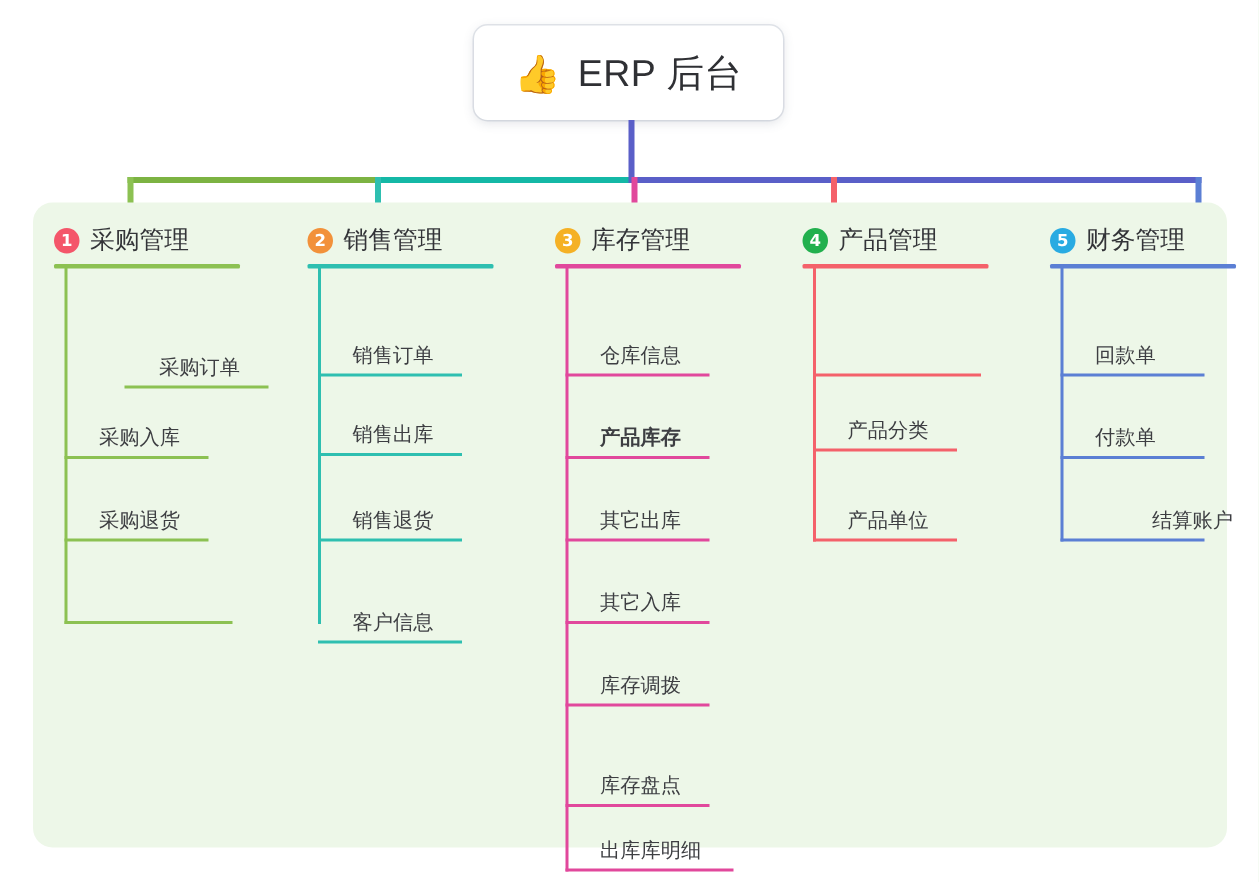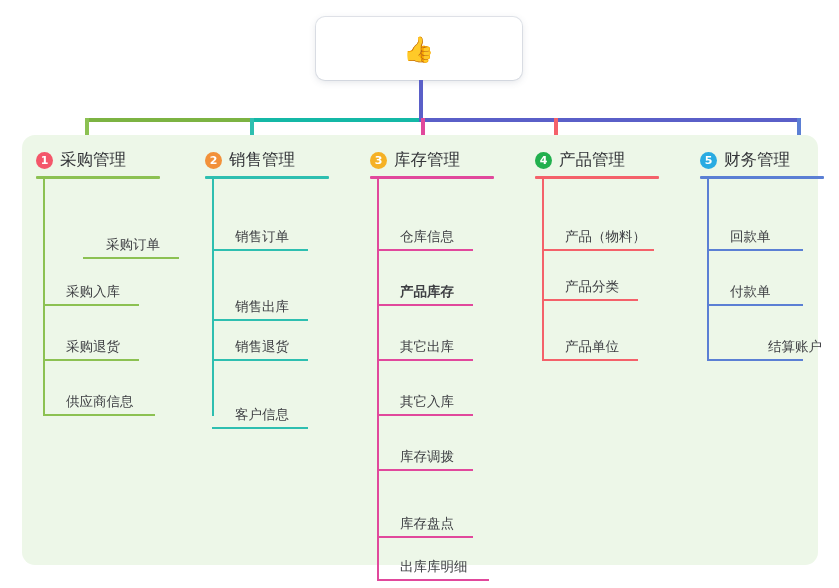--- a/index.html
+++ b/index.html
@@ -100,20 +100,21 @@
     height:2px;
   }
 </style>
 </head>
 <body>
 
 <div id="stage">
 
   <div class="root-card">
     <span class="root-emoji">👍</span>
+    <span class="root-title">ERP 后台</span>
   </div>
 
   <div id="lines">
       <div class="ln stem" style="left: 419px; top: 80px; width: 4px; height: 42px; background: rgb(90, 95, 200);"></div>
       <div class="ln hbar" style="left: 85px; top: 118px; width: 167px; height: 4px; background: rgb(124, 179, 66);"></div>
       <div class="ln hbar" style="left: 250px; top: 118px; width: 172px; height: 4px; background: rgb(20, 184, 166);"></div>
       <div class="ln hbar" style="left: 419px; top: 118px; width: 382px; height: 4px; background: rgb(90, 95, 200);"></div>
       <div class="ln drop" style="left: 85px; top: 118px; width: 4px; height: 29px; background: rgb(140, 193, 82);"></div>
       <div class="ln drop" style="left: 250px; top: 118px; width: 4px; height: 29px; background: rgb(46, 191, 176);"></div>
       <div class="ln drop" style="left: 421px; top: 118px; width: 4px; height: 29px; background: rgb(225, 72, 156);"></div>
@@ -137,36 +138,35 @@
         </div>
         <div class="leaf" style="top: 251px; height: 55px;">
           <span class="leaf-label">采购入库</span>
           <div class="leaf-rule" style="width: 96px; background: rgb(140, 193, 82);"></div>
         </div>
         <div class="leaf" style="top: 306px; height: 55px;">
           <span class="leaf-label">采购退货</span>
           <div class="leaf-rule" style="width: 96px; background: rgb(140, 193, 82);"></div>
         </div>
         <div class="leaf" style="top: 361px; height: 55px;">
-          <span class="leaf-label">供应商信息</span>
           <div class="leaf-rule" style="width: 112px; background: rgb(140, 193, 82);"></div>
         </div>
       </div>
       <div class="col" style="left: 191px;">
         <div class="col-head" style="position: absolute; top: 148px;">
           <span class="badge" style="background: rgb(242, 145, 58);">2</span>
           <span class="col-title">销售管理</span>
         </div>
         <div class="head-rule" style="top: 176px; width: 124px; background: rgb(46, 191, 176);"></div>
         <div class="trunk" style="top: 176px; height: 240px; background: rgb(46, 191, 176);"></div>
         <div class="leaf" style="top: 196px; height: 55px;">
           <span class="leaf-label">销售订单</span>
           <div class="leaf-rule" style="width: 96px; background: rgb(46, 191, 176);"></div>
         </div>
-        <div class="leaf" style="top: 251px; height: 70px;">
+        <div class="leaf" style="top: 251px; height: 53px;">
           <span class="leaf-label">销售出库</span>
           <div class="leaf-rule" style="width: 96px; background: rgb(46, 191, 176);"></div>
         </div>
         <div class="leaf" style="top: 306px; height: 55px;">
           <span class="leaf-label">销售退货</span>
           <div class="leaf-rule" style="width: 96px; background: rgb(46, 191, 176);"></div>
         </div>
         <div class="leaf" style="top: 361px; height: 68px;">
           <span class="leaf-label">客户信息</span>
           <div class="leaf-rule" style="width: 96px; background: rgb(46, 191, 176);"></div>
@@ -209,21 +209,20 @@
         </div>
       </div>
       <div class="col" style="left: 521px;">
         <div class="col-head" style="position: absolute; top: 148px;">
           <span class="badge" style="background: rgb(34, 176, 78);">4</span>
           <span class="col-title">产品管理</span>
         </div>
         <div class="head-rule" style="top: 176px; width: 124px; background: rgb(244, 97, 106);"></div>
         <div class="trunk" style="top: 176px; height: 185px; background: rgb(244, 97, 106);"></div>
         <div class="leaf" style="top: 196px; height: 55px;">
-          <span class="leaf-label">产品（物料）</span>
           <div class="leaf-rule" style="width: 112px; background: rgb(244, 97, 106);"></div>
         </div>
         <div class="leaf" style="top: 251px; height: 50px;">
           <span class="leaf-label">产品分类</span>
           <div class="leaf-rule" style="width: 96px; background: rgb(244, 97, 106);"></div>
         </div>
         <div class="leaf" style="top: 306px; height: 55px;">
           <span class="leaf-label">产品单位</span>
           <div class="leaf-rule" style="width: 96px; background: rgb(244, 97, 106);"></div>
         </div>

